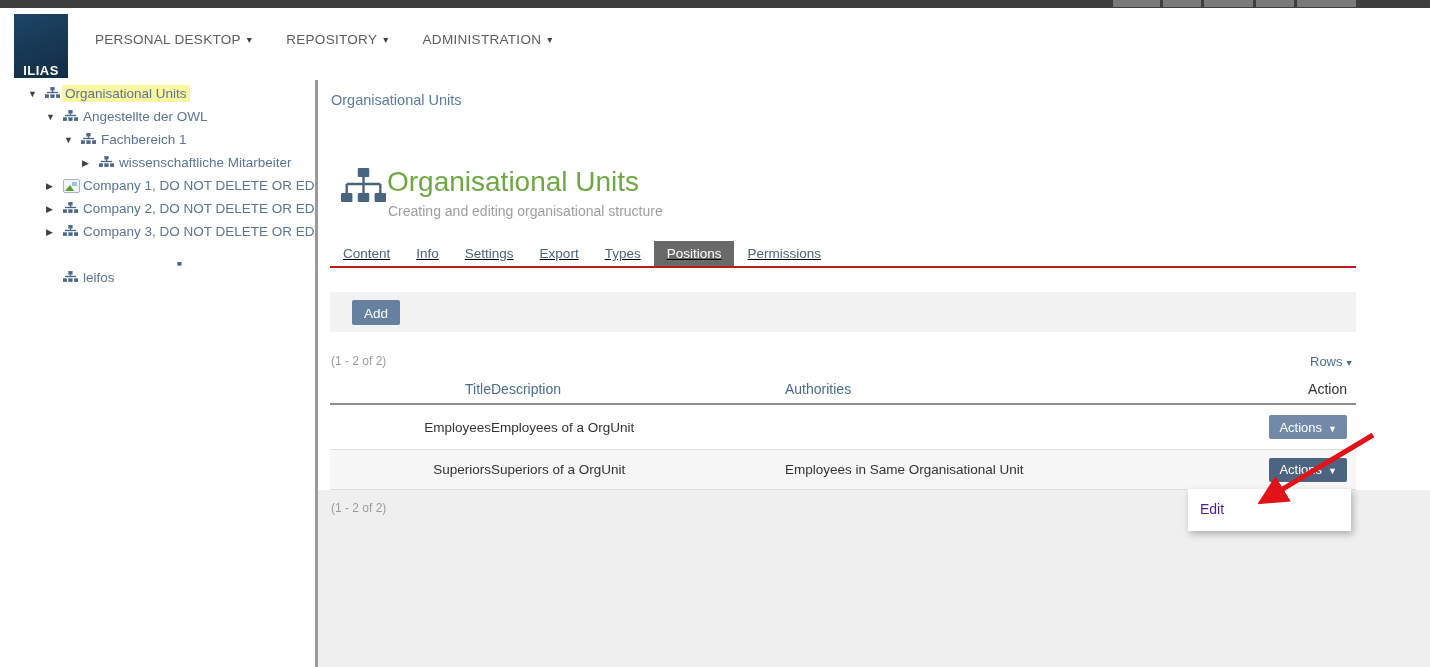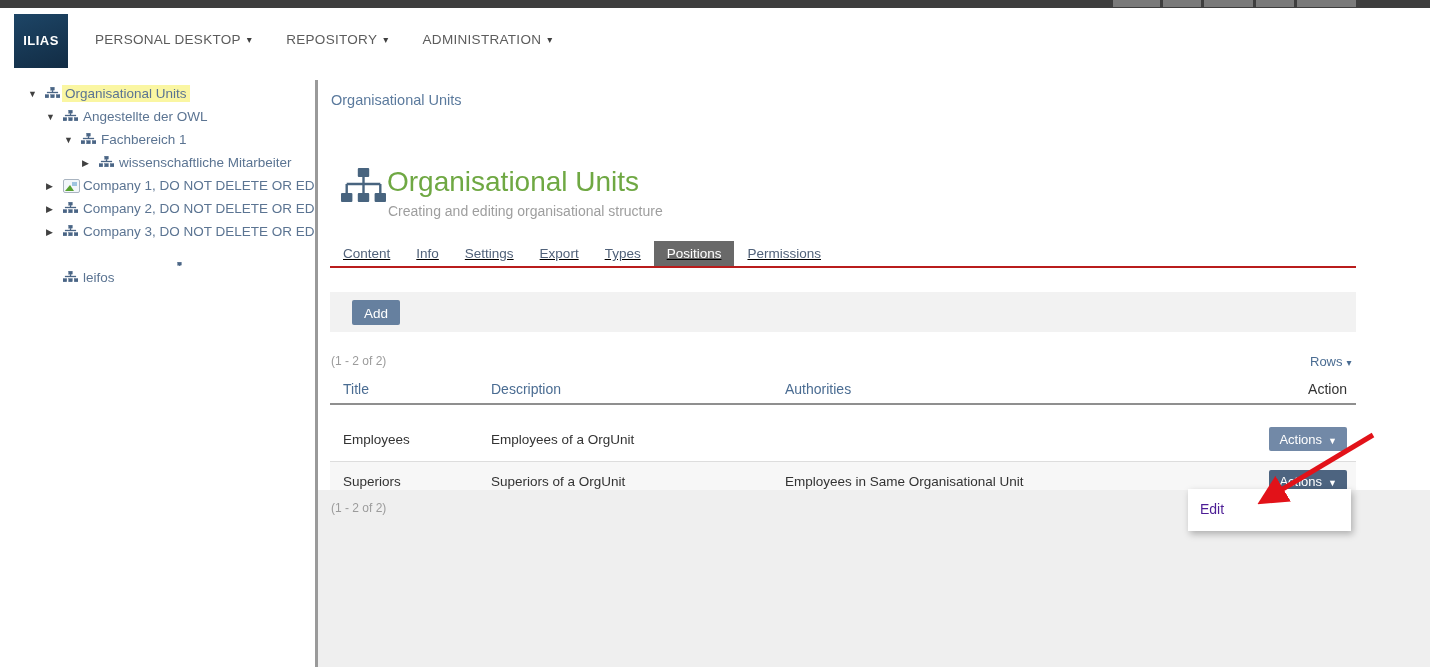--- a/index.html
+++ b/index.html
@@ -5,24 +5,24 @@
   * { margin:0; padding:0; box-sizing:border-box; }
   html,body { background:#fff; }
   body { font-family:"Liberation Sans","DejaVu Sans",sans-serif; }
   #page { position:relative; width:1430px; height:667px; background:#fff; overflow:hidden; }
 
   
   .topstrip { position:absolute; left:0; top:0; width:1430px; height:8px; background:#3e3e3e; }
   .topstrip .seg { position:absolute; top:0; height:7px; background:#7a7a7a; }
 
   
-  .logo { position:absolute; left:14px; top:14px; width:54px; height:54px;
+  .logo { position:absolute; left:14px; top:14px; width:54px; height:64px;
           background:linear-gradient(160deg,#1d4566,#122c44); color:#fff;
           display:flex; align-items:flex-end; justify-content:center;
-          font-size:13px; font-weight:bold; letter-spacing:.5px; padding-bottom:20px; }
+          font-size:13px; font-weight:bold; letter-spacing:.5px; padding-bottom:0; }
   .mainmenu { position:absolute; left:95px; top:32px; display:flex; column-gap:34px; }
   .mainmenu .menu-item { font-size:13.5px; color:#5c5c5c; letter-spacing:.3px; cursor:pointer; }
   .mainmenu .caret { font-size:10px; color:#3f3f3f; margin-left:6px; vertical-align:1px; }
 
   
   .divider-v { position:absolute; left:315px; top:80px; width:3px; bottom:0; background:#9a9a9a; }
   .tree { position:absolute; left:0; top:82px; width:315px; }
   .tree-item { display:flex; align-items:center; height:23px; white-space:nowrap; overflow:hidden; cursor:pointer; }
   .expander { width:17px; font-size:9px; color:#414141; flex:0 0 17px; }
   .tree-icon { width:17px; flex:0 0 17px; display:flex; align-items:center; }
@@ -46,21 +46,21 @@
 
   .counter { position:absolute; font-size:12px; color:#9b9b9b; }
   .rows-select { position:absolute; left:1310px; top:354px; font-size:13px; color:#4a6c92; cursor:pointer; }
   .rows-select .caret { font-size:10px; margin-left:4px; }
 
   .table { position:absolute; left:330px; top:375px; width:1026px; }
   .t-row { display:flex; align-items:center; }
   .t-head { height:30px; border-bottom:2px solid #8f8f8f; background:#fff; }
   .t-head .c { font-size:14px; color:#4a6c92; cursor:pointer; }
   .t-head .c.last { color:#333; cursor:default; }
-  .c1 { width:161px; padding-left:13px; }
+  .c1 { width:161px; padding-left:13px;text-align:right; }
   .c2 { width:294px; }
   .c3 { flex:1; }
   .c4 { width:180px; display:flex; justify-content:flex-end; padding-right:9px; }
   .t-body-row { font-size:13.5px; color:#333; }
   .t-body-row .cell { font-size:13.5px; color:#333; }
   .btn-actions { height:24px; padding:0 10px; color:#fff; font-size:13px; border:none; border-radius:2px;
                  background:#7289a7; cursor:pointer; }
   .btn-actions.open { background:#4d6480; }
   .btn-actions .caret { font-size:9px; margin-left:6px; }
 
@@ -277,21 +277,21 @@
   <div class="table">
     <div class="t-row t-head">
         <div class="c c1"><span>Title</span></div>
         <div class="c c2"><span>Description</span></div>
         <div class="c c3"><span>Authorities</span></div>
         <div class="c c4 last">
           <span>Action</span>
         </div>
       </div>
     <div id="t-body">
-        <div class="t-row t-body-row" style="height: 45px; background: rgb(255, 255, 255); border-bottom: 1px solid rgb(221, 221, 221); margin-top: 12px;">
+        <div class="t-row t-body-row" style="height: 45px; background: rgb(255, 255, 255); border-bottom: 1px solid rgb(221, 221, 221);">
           <div class="cell c1">Employees</div>
           <div class="cell c2">Employees of a OrgUnit</div>
           <div class="cell c3"></div>
           <div class="cell c4">
             <button class="btn-actions"><span>Actions</span><span class="caret">▼</span></button>
           </div>
         </div>
         <div class="t-row t-body-row" style="height: 40px; background: rgb(247, 247, 247); border-bottom: 1px solid rgb(221, 221, 221);">
           <div class="cell c1">Superiors</div>
           <div class="cell c2">Superiors of a OrgUnit</div>

